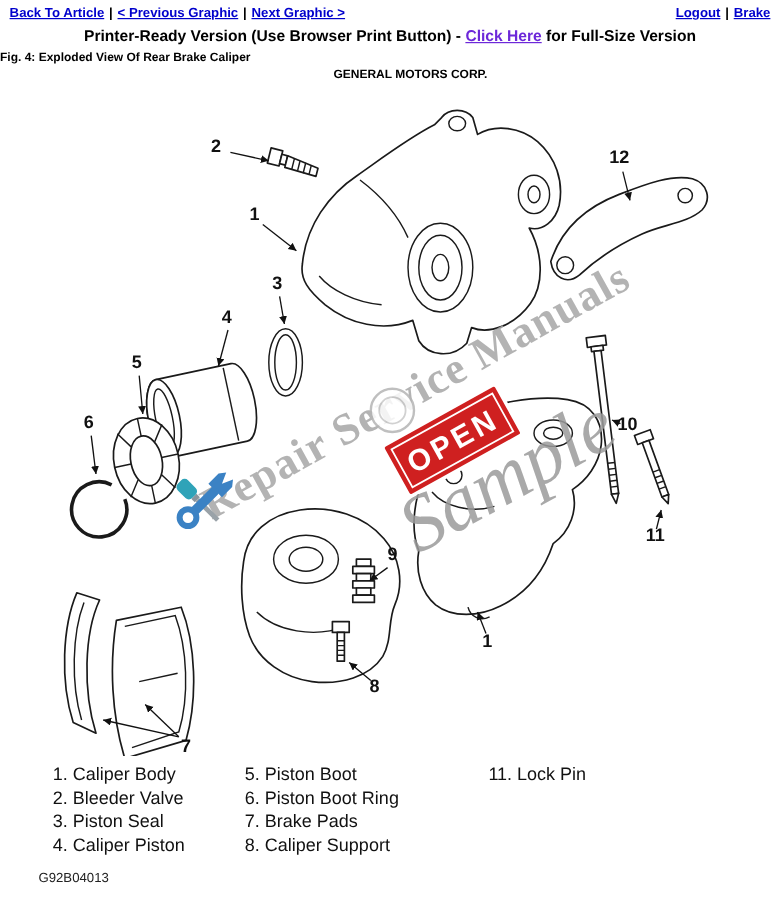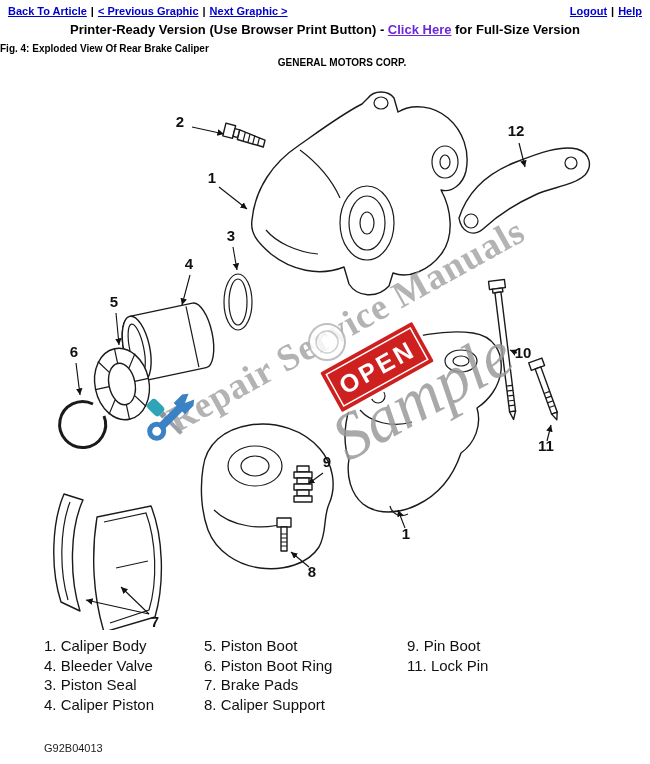--- a/index.html
+++ b/index.html
@@ -37,31 +37,31 @@
   }
   .open-text {
     font-family:"Liberation Sans",sans-serif; font-weight:bold; font-size:25px;
     fill:#fff; text-anchor:middle; letter-spacing:3px;
   }
   .legend { display:flex; padding-left:44px; margin-top:6px; font-size:15px; color:#111; }
   .legend .col1 { width:160px; }
   .legend .col2 { width:203px; }
   .legend .col3 { width:220px; }
   .legend .item { line-height:19.5px; white-space:nowrap; }
-  .code-line { font-size:11px; color:#222; padding-left:44px; margin-top:28px; }
+  .code-line { font-size:11px; color:#222; padding-left:32px; margin-top:12px; }
 </style>
 </head>
 <body>
 
 <div class="nav">
   <div class="nav-group">
     <span class="nav-link">Back To Article</span><span class="sep">|</span><span class="nav-link">&lt; Previous Graphic</span><span class="sep">|</span><span class="nav-link">Next Graphic &gt;</span>
   </div>
   <div class="nav-group">
-    <span class="nav-link">Logout</span><span class="sep">|</span><span class="nav-link">Help</span>
+    <span class="nav-link">Logout</span><span class="sep">|</span><span class="nav-link">Brake</span>
   </div>
 </div>
 
 <div class="title-line">
   <span>Printer-Ready Version (Use Browser Print Button) - </span><span class="link">Click Here</span><span> for Full-Size Version</span>
 </div>
 <div class="fig-line">Fig. 4: Exploded View Of Rear Brake Caliper</div>
 <div class="gm-line">GENERAL MOTORS CORP.</div>
 
 <svg class="diagram" width="650" height="560" viewBox="0 0 650 560">
@@ -244,29 +244,28 @@
         <rect x="164" y="332" width="8" height="28" rx="3" fill="#3b82c4"></rect>
         <circle cx="168" cy="366" r="7" fill="none" stroke="#3b82c4" stroke-width="5"></circle>
       </g>
     </g>
   </g>
 </svg>
 
 <div class="legend">
   <div class="col1">
     <div class="item">1. Caliper Body</div>
-    <div class="item">4. Bleeder Valve</div>
+    <div class="item">2. Bleeder Valve</div>
     <div class="item">3. Piston Seal</div>
     <div class="item">4. Caliper Piston</div>
   </div>
   <div class="col2">
     <div class="item">5. Piston Boot</div>
     <div class="item">6. Piston Boot Ring</div>
     <div class="item">7. Brake Pads</div>
     <div class="item">8. Caliper Support</div>
   </div>
   <div class="col3">
-    <div class="item">9. Pin Boot</div>
     <div class="item">11. Lock Pin</div>
   </div>
 </div>
 
 <div class="code-line">G92B04013</div>
 
 </body></html>

